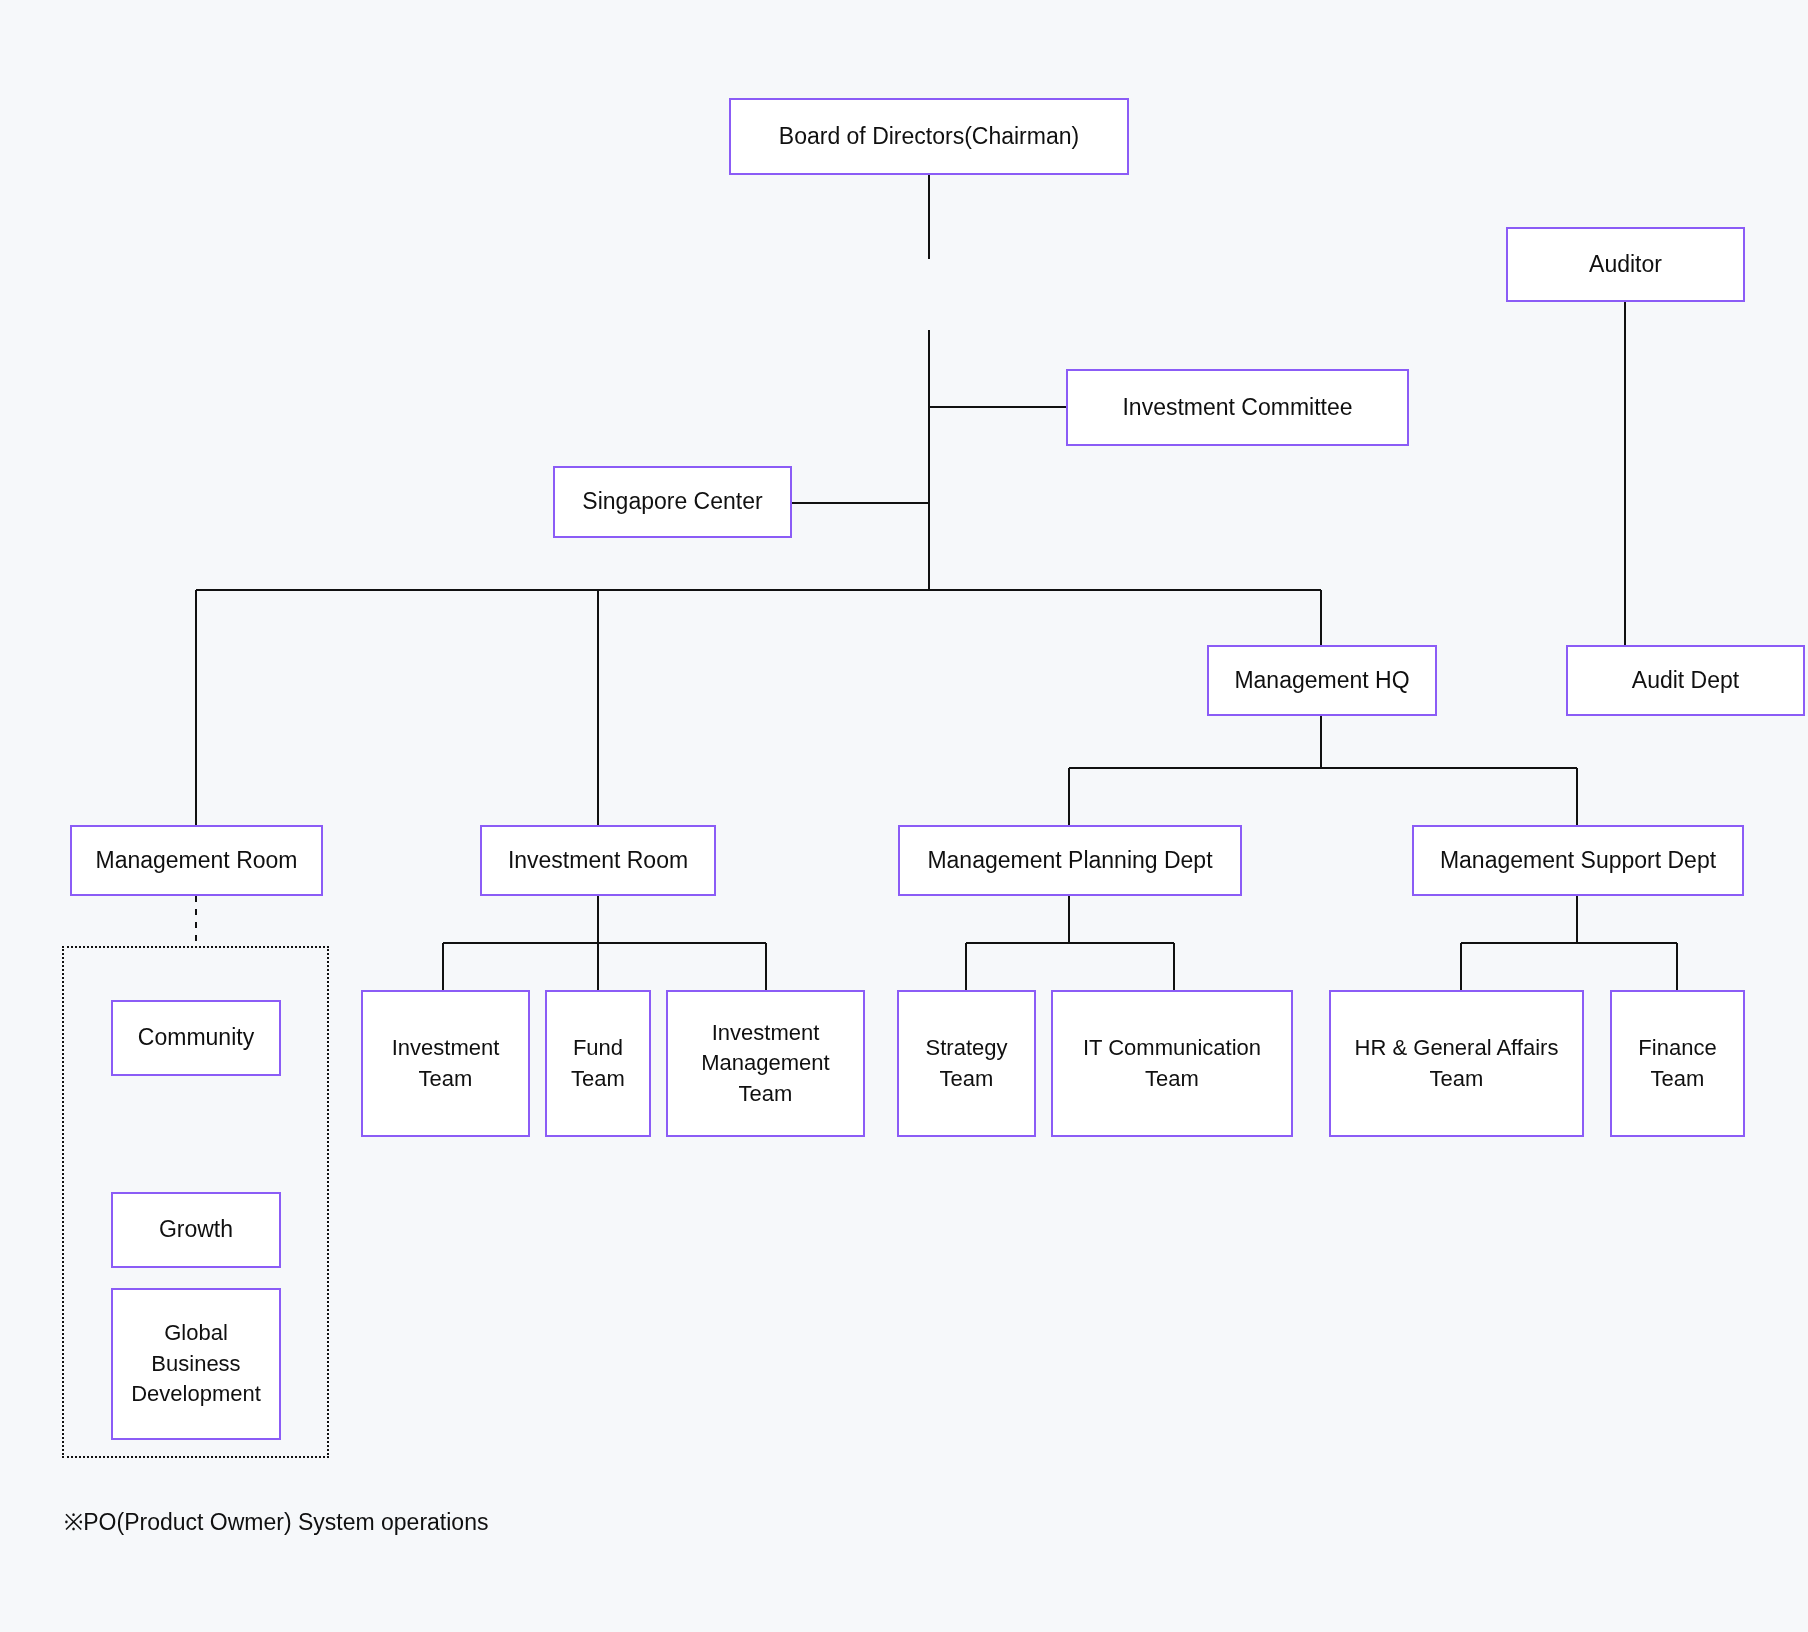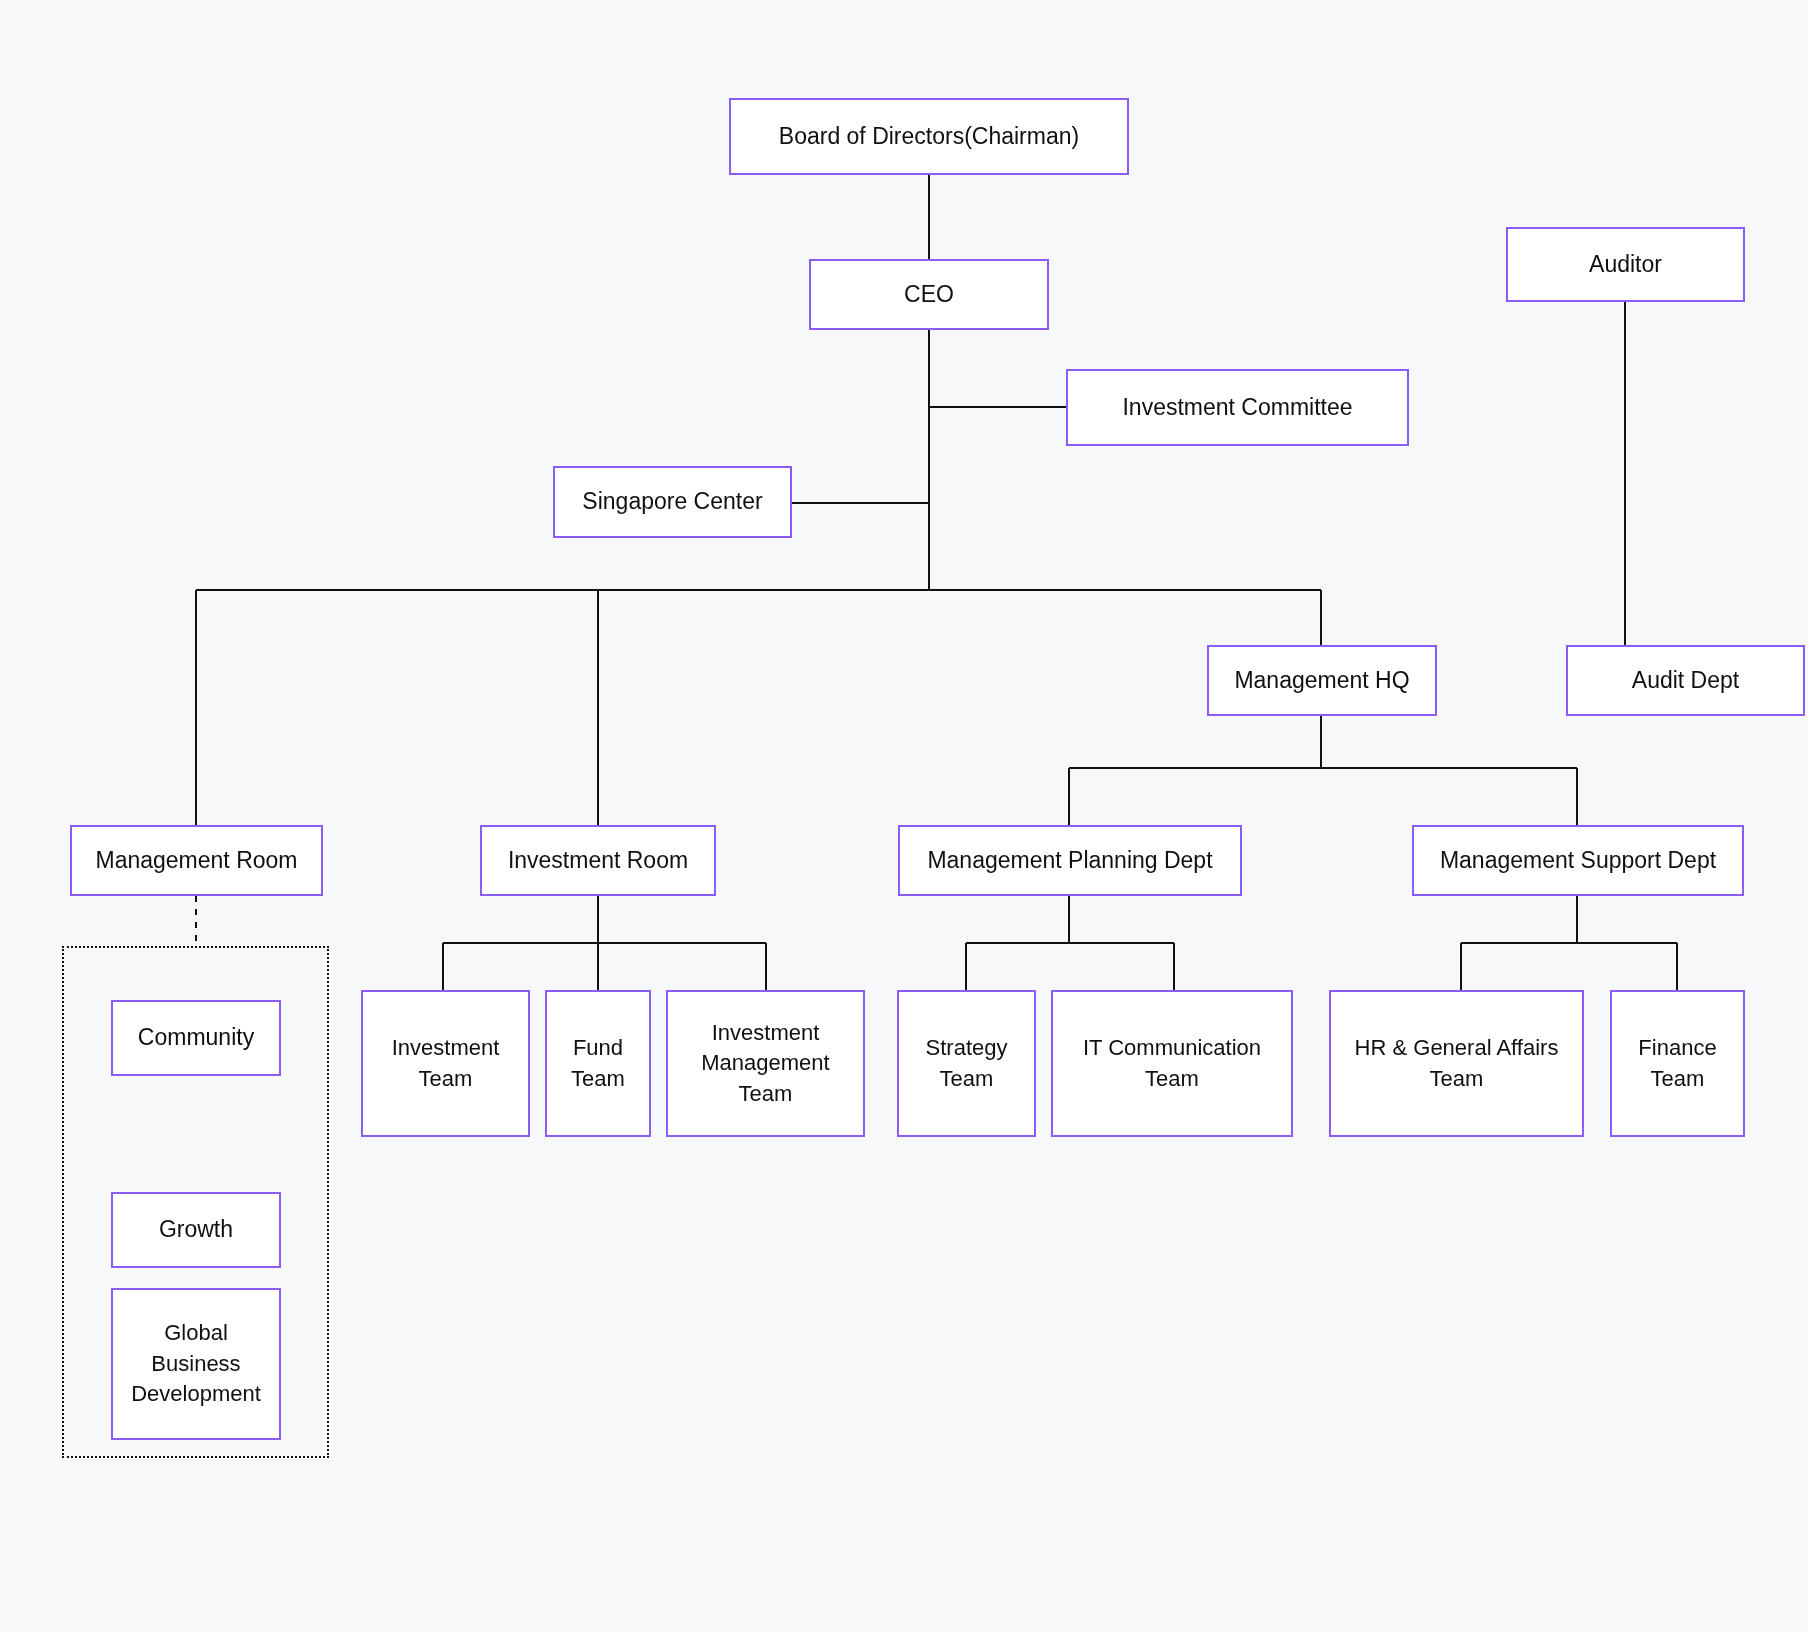--- a/index.html
+++ b/index.html
@@ -115,21 +115,20 @@
 
     <g stroke="#111111" stroke-width="2.5" fill="none" stroke-dasharray="6 7" shape-rendering="crispEdges">
       <line x1="196" y1="896" x2="196" y2="948"></line>
     </g>
   </svg>
 
   <div class="po-group" style="left:62px; top:946px; width:267px; height:512px;"></div>
 
   <div class="node" style="left:729px; top:98px; width:400px; height:77px;">Board of Directors(Chairman)</div>
 
-  <div class="node" style="left:809px; top:259px; width:240px; height:71px;">CEO</div>
 
   <div class="node" style="left:1066px; top:369px; width:343px; height:77px;">Investment Committee</div>
 
   <div class="node" style="left:553px; top:466px; width:239px; height:72px;">Singapore Center</div>
 
   <div class="node" style="left:1506px; top:227px; width:239px; height:75px;">Auditor</div>
 
   <div class="node" style="left:1566px; top:645px; width:239px; height:71px;">Audit Dept</div>
 
   <div class="node" style="left:1207px; top:645px; width:230px; height:71px;">Management HQ</div>
@@ -166,14 +165,15 @@
 
   <div class="node" style="left:111px; top:1000px; width:170px; height:76px;">Community</div>
 
 
   <div class="node" style="left:111px; top:1192px; width:170px; height:76px;">Growth</div>
 
   <div class="node small" style="left:111px; top:1288px; width:170px; height:152px;">Global
 Business
 Development</div>
 
+  <div class="footnote" style="left:64px; top:1505px;">※PO(Product Owmer) System operations</div>
 
 </div>
 
 </body></html>

